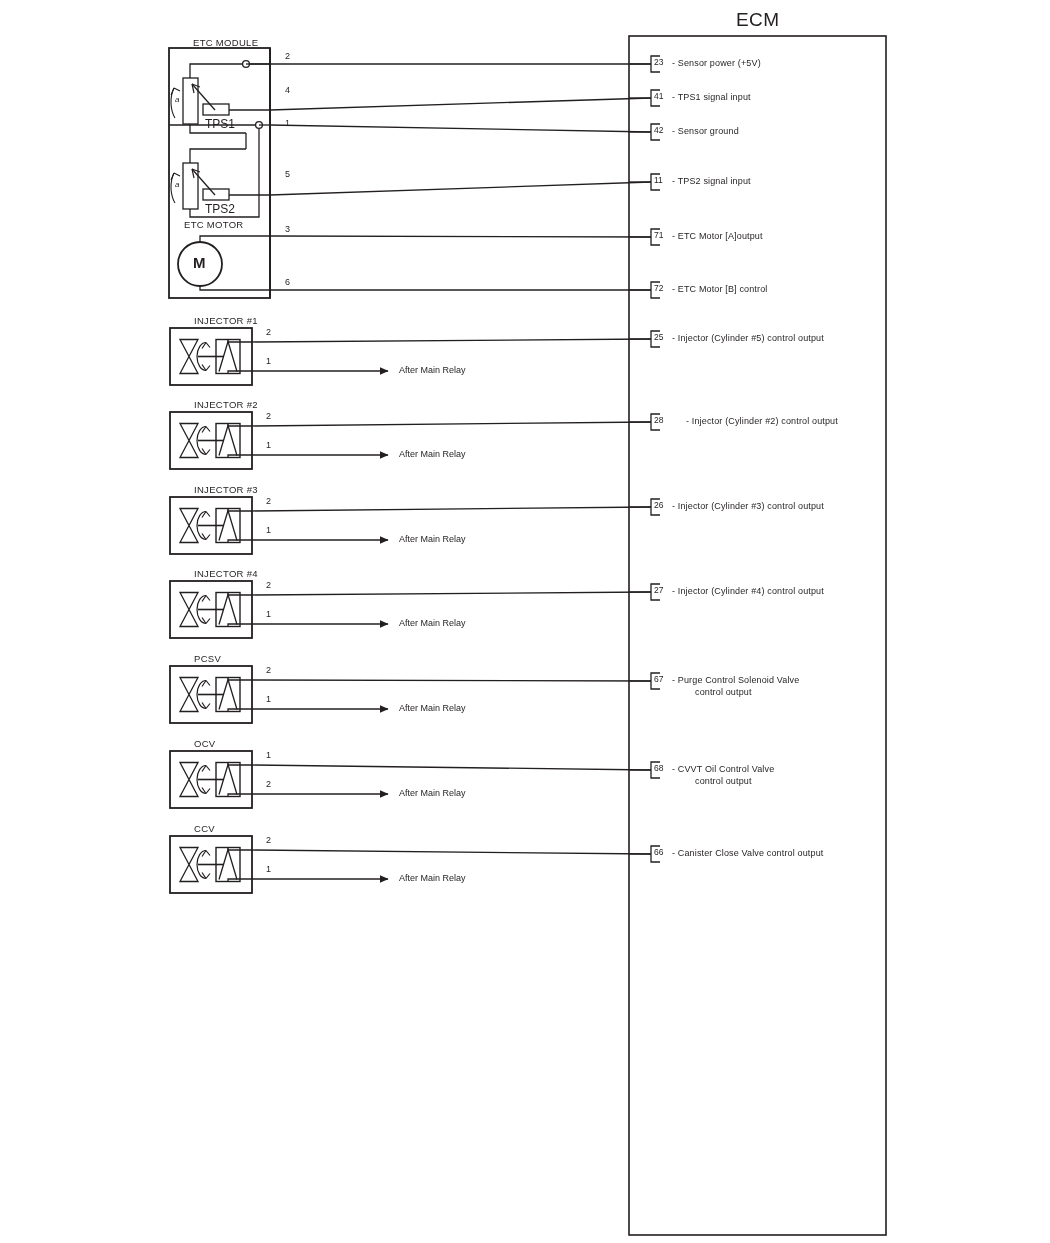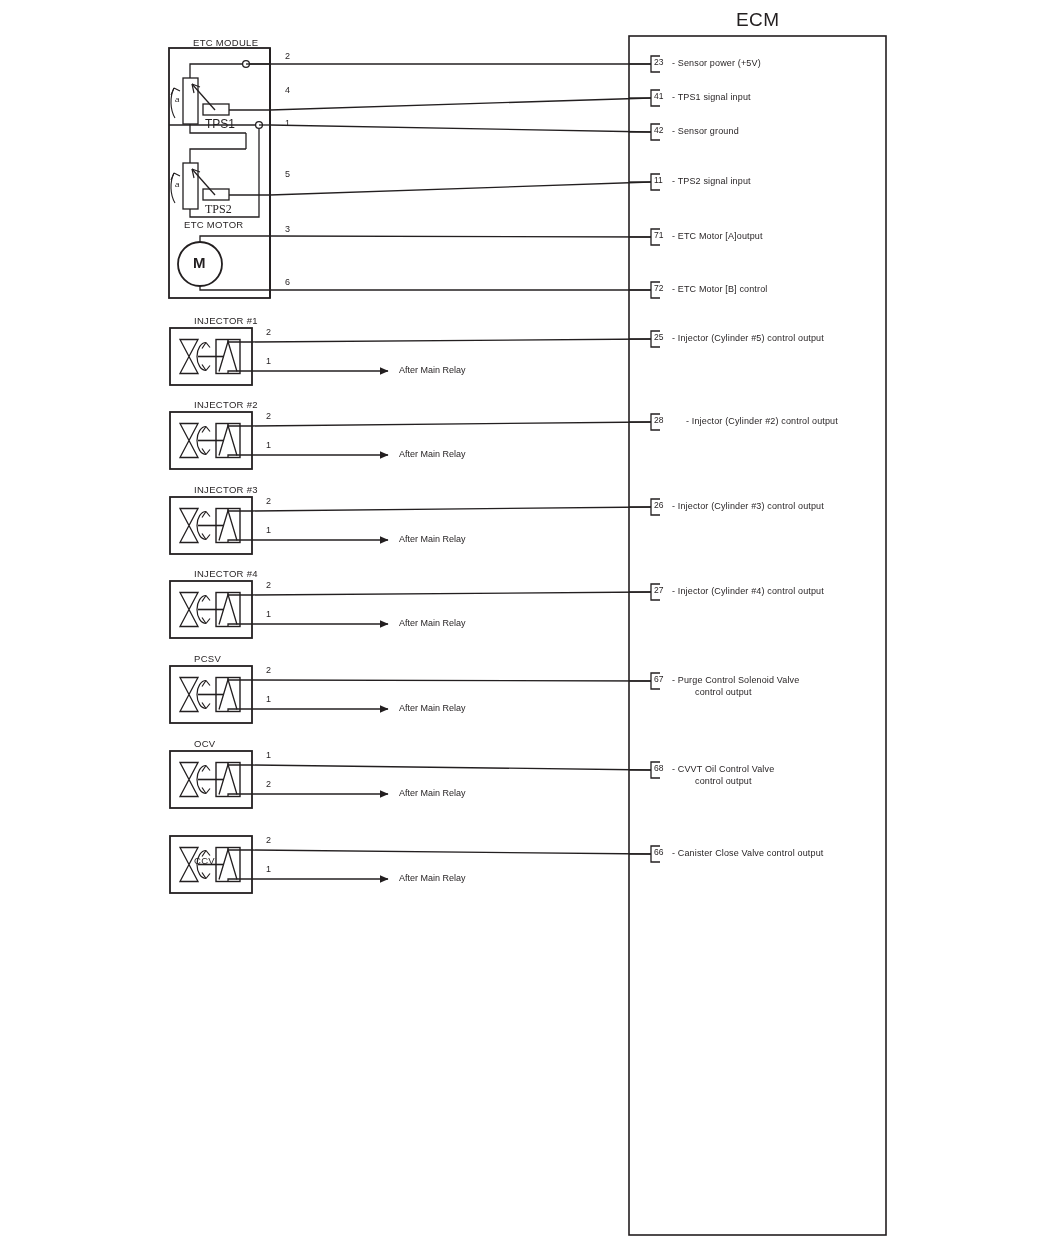--- a/index.html
+++ b/index.html
@@ -208,21 +208,21 @@
       </g>
   </svg>
 
   <div class="lbl ecm-title" style="left:736px;top:8px;">ECM</div>
 
   <div class="lbl comp-name" style="left:193px;top:37px;">ETC MODULE</div>
   <div class="lbl comp-name" style="left:184px;top:219px;">ETC MOTOR</div>
   <div class="lbl motor-m" style="left:193px;top:254px;">M</div>
 
   <div class="lbl tps-name" style="left:205px;top:117px;">TPS1</div>
-  <div class="lbl tps-name" style="left:205px;top:202px;font-family:Liberation Serif, serif;">TPS2</div>
+  <div class="lbl tps-name" style="left:205px;top:202px;">TPS2</div>
   <div class="lbl alpha" style="left:175px;top:95px;">a</div>
   <div class="lbl alpha" style="left:175px;top:180px;">a</div>
 
   <div class="lbl pin-num" style="left:285px;top:51px;">2</div>
   <div class="lbl pin-num" style="left:285px;top:85px;">4</div>
   <div class="lbl pin-num" style="left:285px;top:118px;">1</div>
   <div class="lbl pin-num" style="left:285px;top:169px;">5</div>
   <div class="lbl pin-num" style="left:285px;top:224px;">3</div>
   <div class="lbl pin-num" style="left:285px;top:277px;">6</div>
 
@@ -244,21 +244,21 @@
       <div class="lbl pin-num" style="left: 266px; top: 609px;">1</div>
       <div class="lbl relay-txt" style="left: 399px; top: 618px;">After Main Relay</div>
       <div class="lbl comp-name" style="left: 194px; top: 653px;">PCSV</div>
       <div class="lbl pin-num" style="left: 266px; top: 665px;">2</div>
       <div class="lbl pin-num" style="left: 266px; top: 694px;">1</div>
       <div class="lbl relay-txt" style="left: 399px; top: 703px;">After Main Relay</div>
       <div class="lbl comp-name" style="left: 194px; top: 738px;">OCV</div>
       <div class="lbl pin-num" style="left: 266px; top: 750px;">1</div>
       <div class="lbl pin-num" style="left: 266px; top: 779px;">2</div>
       <div class="lbl relay-txt" style="left: 399px; top: 788px;">After Main Relay</div>
-      <div class="lbl comp-name" style="left: 194px; top: 823px; margin-top: 32px;">CCV</div>
+      <div class="lbl comp-name" style="left: 194px; top: 823px;">CCV</div>
       <div class="lbl pin-num" style="left: 266px; top: 835px;">2</div>
       <div class="lbl pin-num" style="left: 266px; top: 864px;">1</div>
       <div class="lbl relay-txt" style="left: 399px; top: 873px;">After Main Relay</div>
     </div>
   <div id="ecm-labels">
       <div class="lbl ecm-pin-num" style="left: 654px; top: 57px;">23</div>
       <div class="lbl ecm-desc" style="left: 672px; top: 58px;">- Sensor power (+5V)</div>
       <div class="lbl ecm-pin-num" style="left: 654px; top: 91px;">41</div>
       <div class="lbl ecm-desc" style="left: 672px; top: 92px;">- TPS1 signal input</div>
       <div class="lbl ecm-pin-num" style="left: 654px; top: 125px;">42</div>

